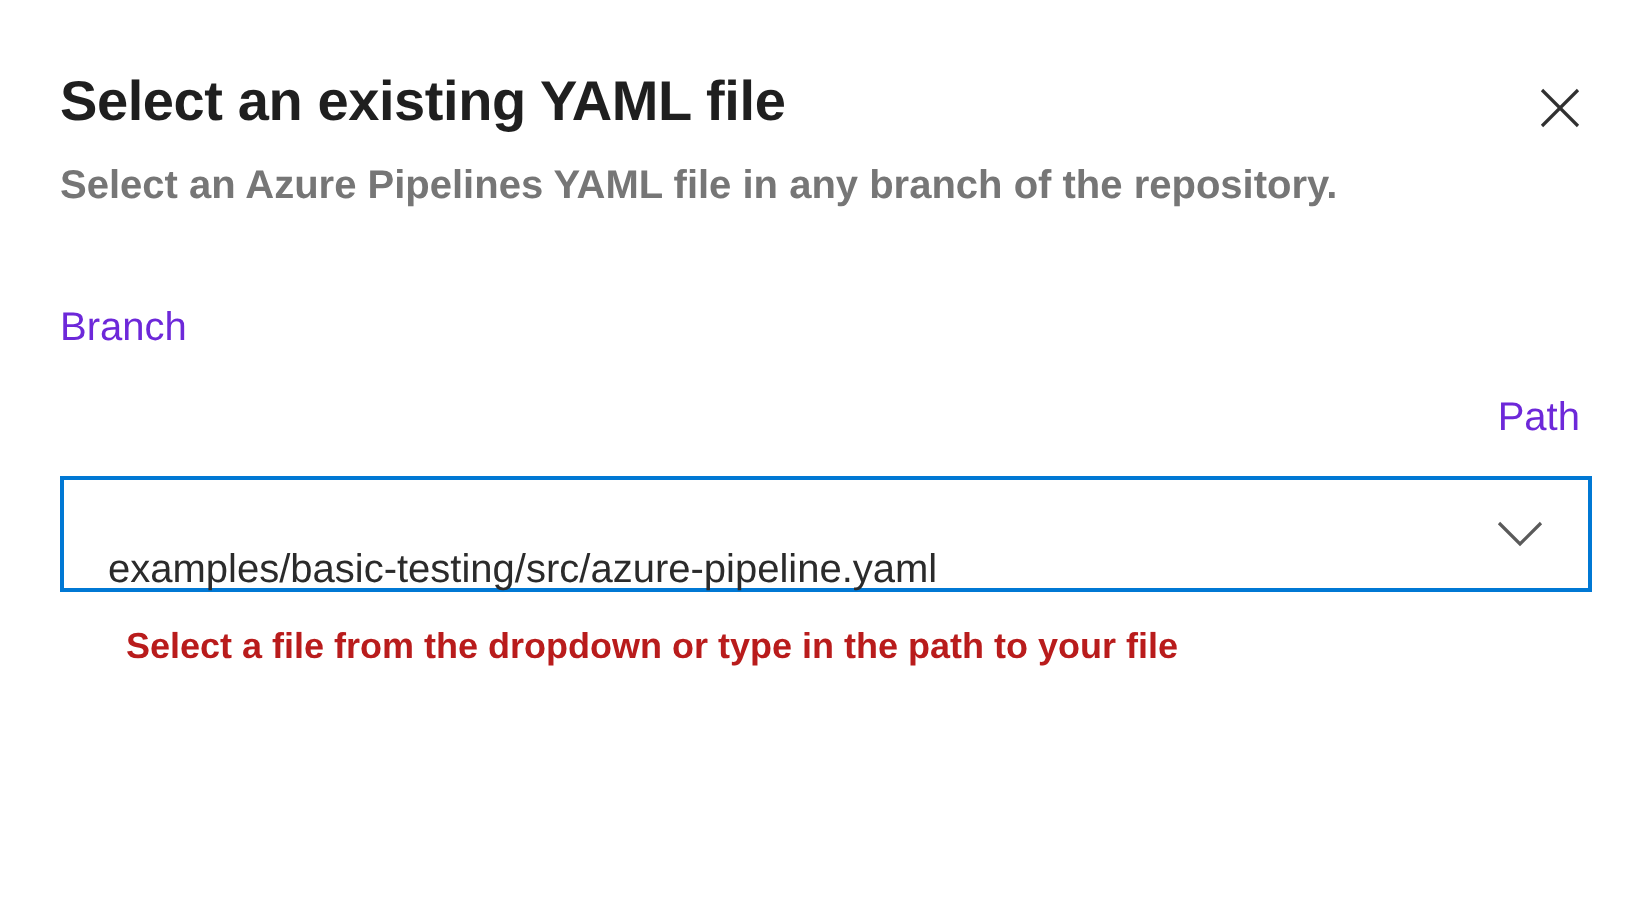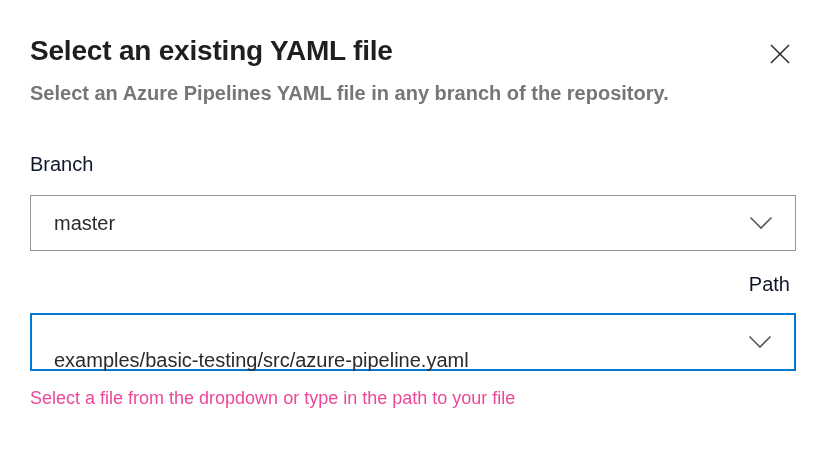--- a/index.html
+++ b/index.html
@@ -36,21 +36,21 @@
     width: 32px; height: 32px;
     background: transparent;
     border: none;
     cursor: pointer;
     display: flex; align-items: center; justify-content: center;
     padding: 0;
   }
   .field-label {
     margin-top: 43px;
     font-size: 20px;
-    color: #0f172a;
+    color: #6d28d9;
     font-weight: 400;
   }
   .dropdown {
     margin-top: 19px;
     position: relative;
     width: 766px; height: 56px;
     border: 1px solid #949494;
     background: #ffffff;
     display: flex; align-items: center;
     cursor: pointer;
@@ -83,22 +83,23 @@
     position: absolute;
     right: 22px; top: 50%;
     transform: translateY(-50%);
     width: 24px; height: 14px;
     display: flex; align-items: center; justify-content: center;
     pointer-events: none;
   }
   .helper-text {
     margin-top: 17px;
     font-size: 18px;
-    color: #ec4899;
-    font-weight: 400;
+    color: #b91c1c;
+    font-weight: 700;
+    margin-left: 33px;
   }
 </style>
 </head>
 <body>
 
 <div class="dialog">
 
   <button class="close-button" aria-label="Close">
     <span style="display:flex;">
       <svg width="26" height="26" viewBox="0 0 26 26">
@@ -107,28 +108,20 @@
       </svg>
     </span>
   </button>
 
   <div class="dialog-title">Select an existing YAML file</div>
 
   <div class="dialog-subtitle">Select an Azure Pipelines YAML file in any branch of the repository.</div>
 
   <div class="field-label">Branch</div>
 
-  <div class="dropdown">
-    <span class="value">master</span>
-    <span class="chevron">
-      <svg width="24" height="14" viewBox="0 0 24 14">
-        <polyline points="1.5,1.5 12,12 22.5,1.5" fill="none" stroke="#5a5a5a" stroke-width="1.6"></polyline>
-      </svg>
-    </span>
-  </div>
 
   <div class="field-label field-label-2">Path</div>
 
   <div class="combobox">
     <input type="text" aria-label="Path" value="examples/basic-testing/src/azure-pipeline.yaml" style="">
     <span class="chevron">
       <svg width="24" height="14" viewBox="0 0 24 14">
         <polyline points="1.5,1.5 12,12 22.5,1.5" fill="none" stroke="#5a5a5a" stroke-width="1.6"></polyline>
       </svg>
     </span>

